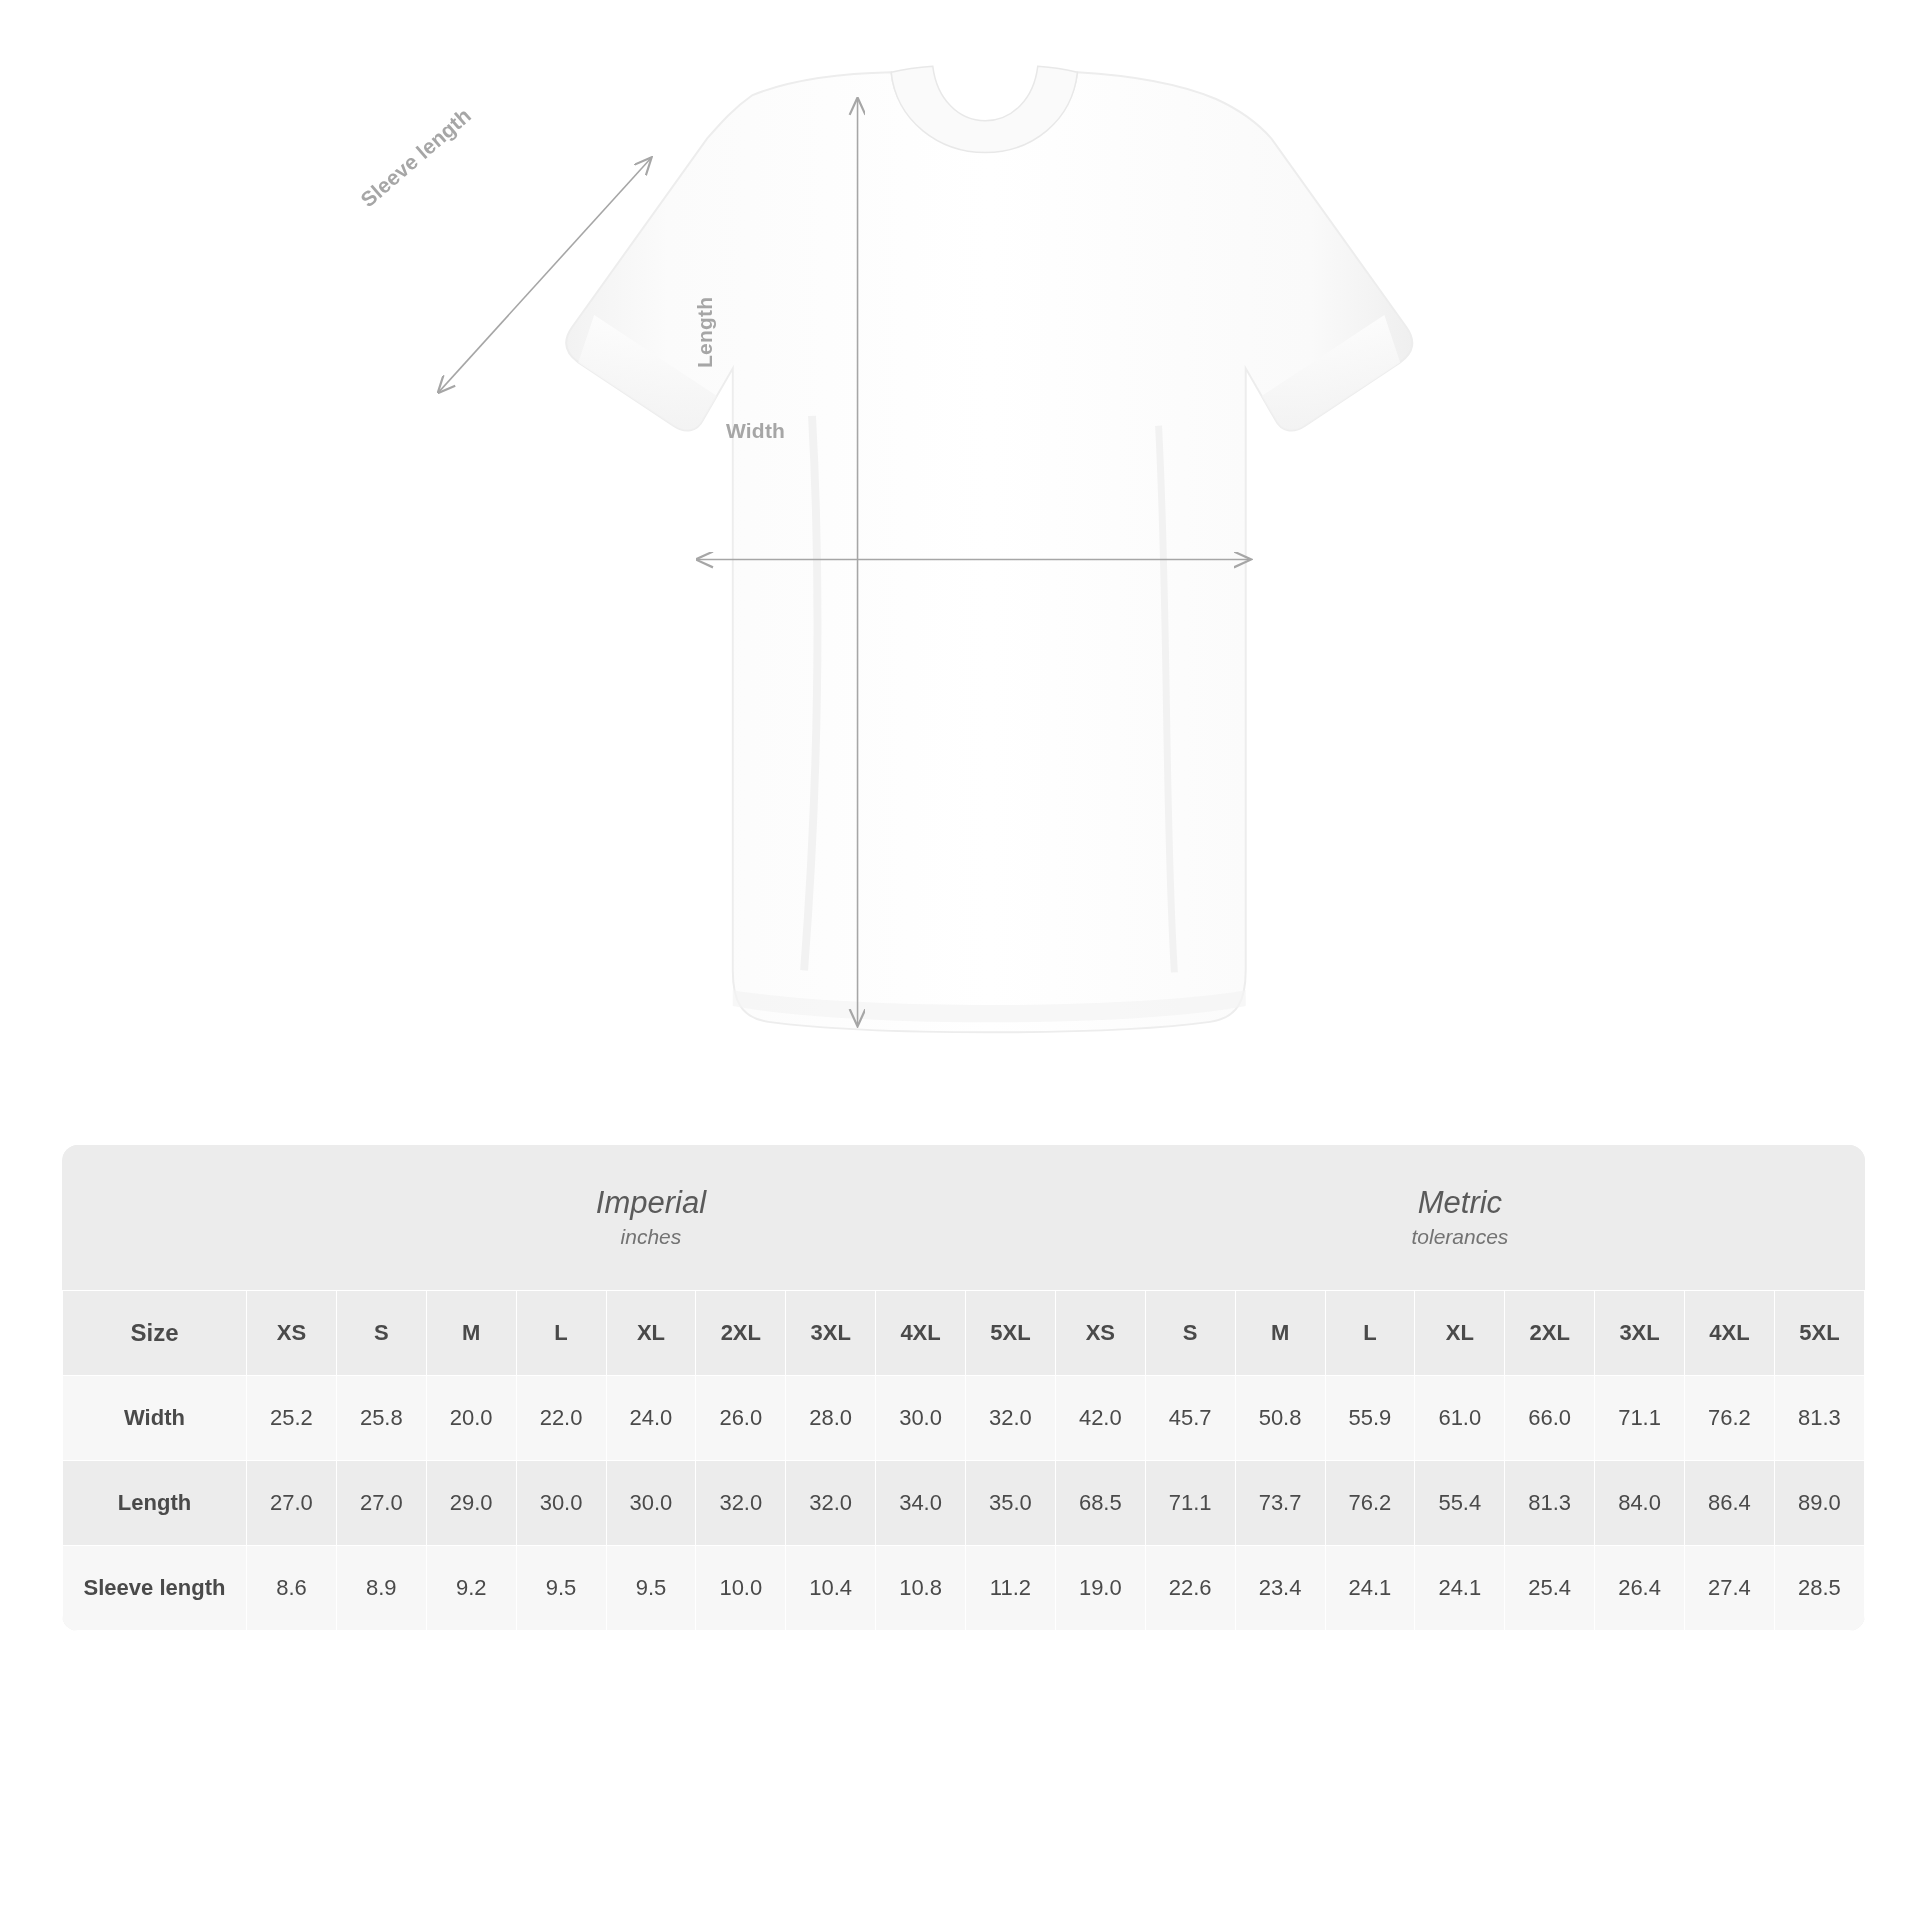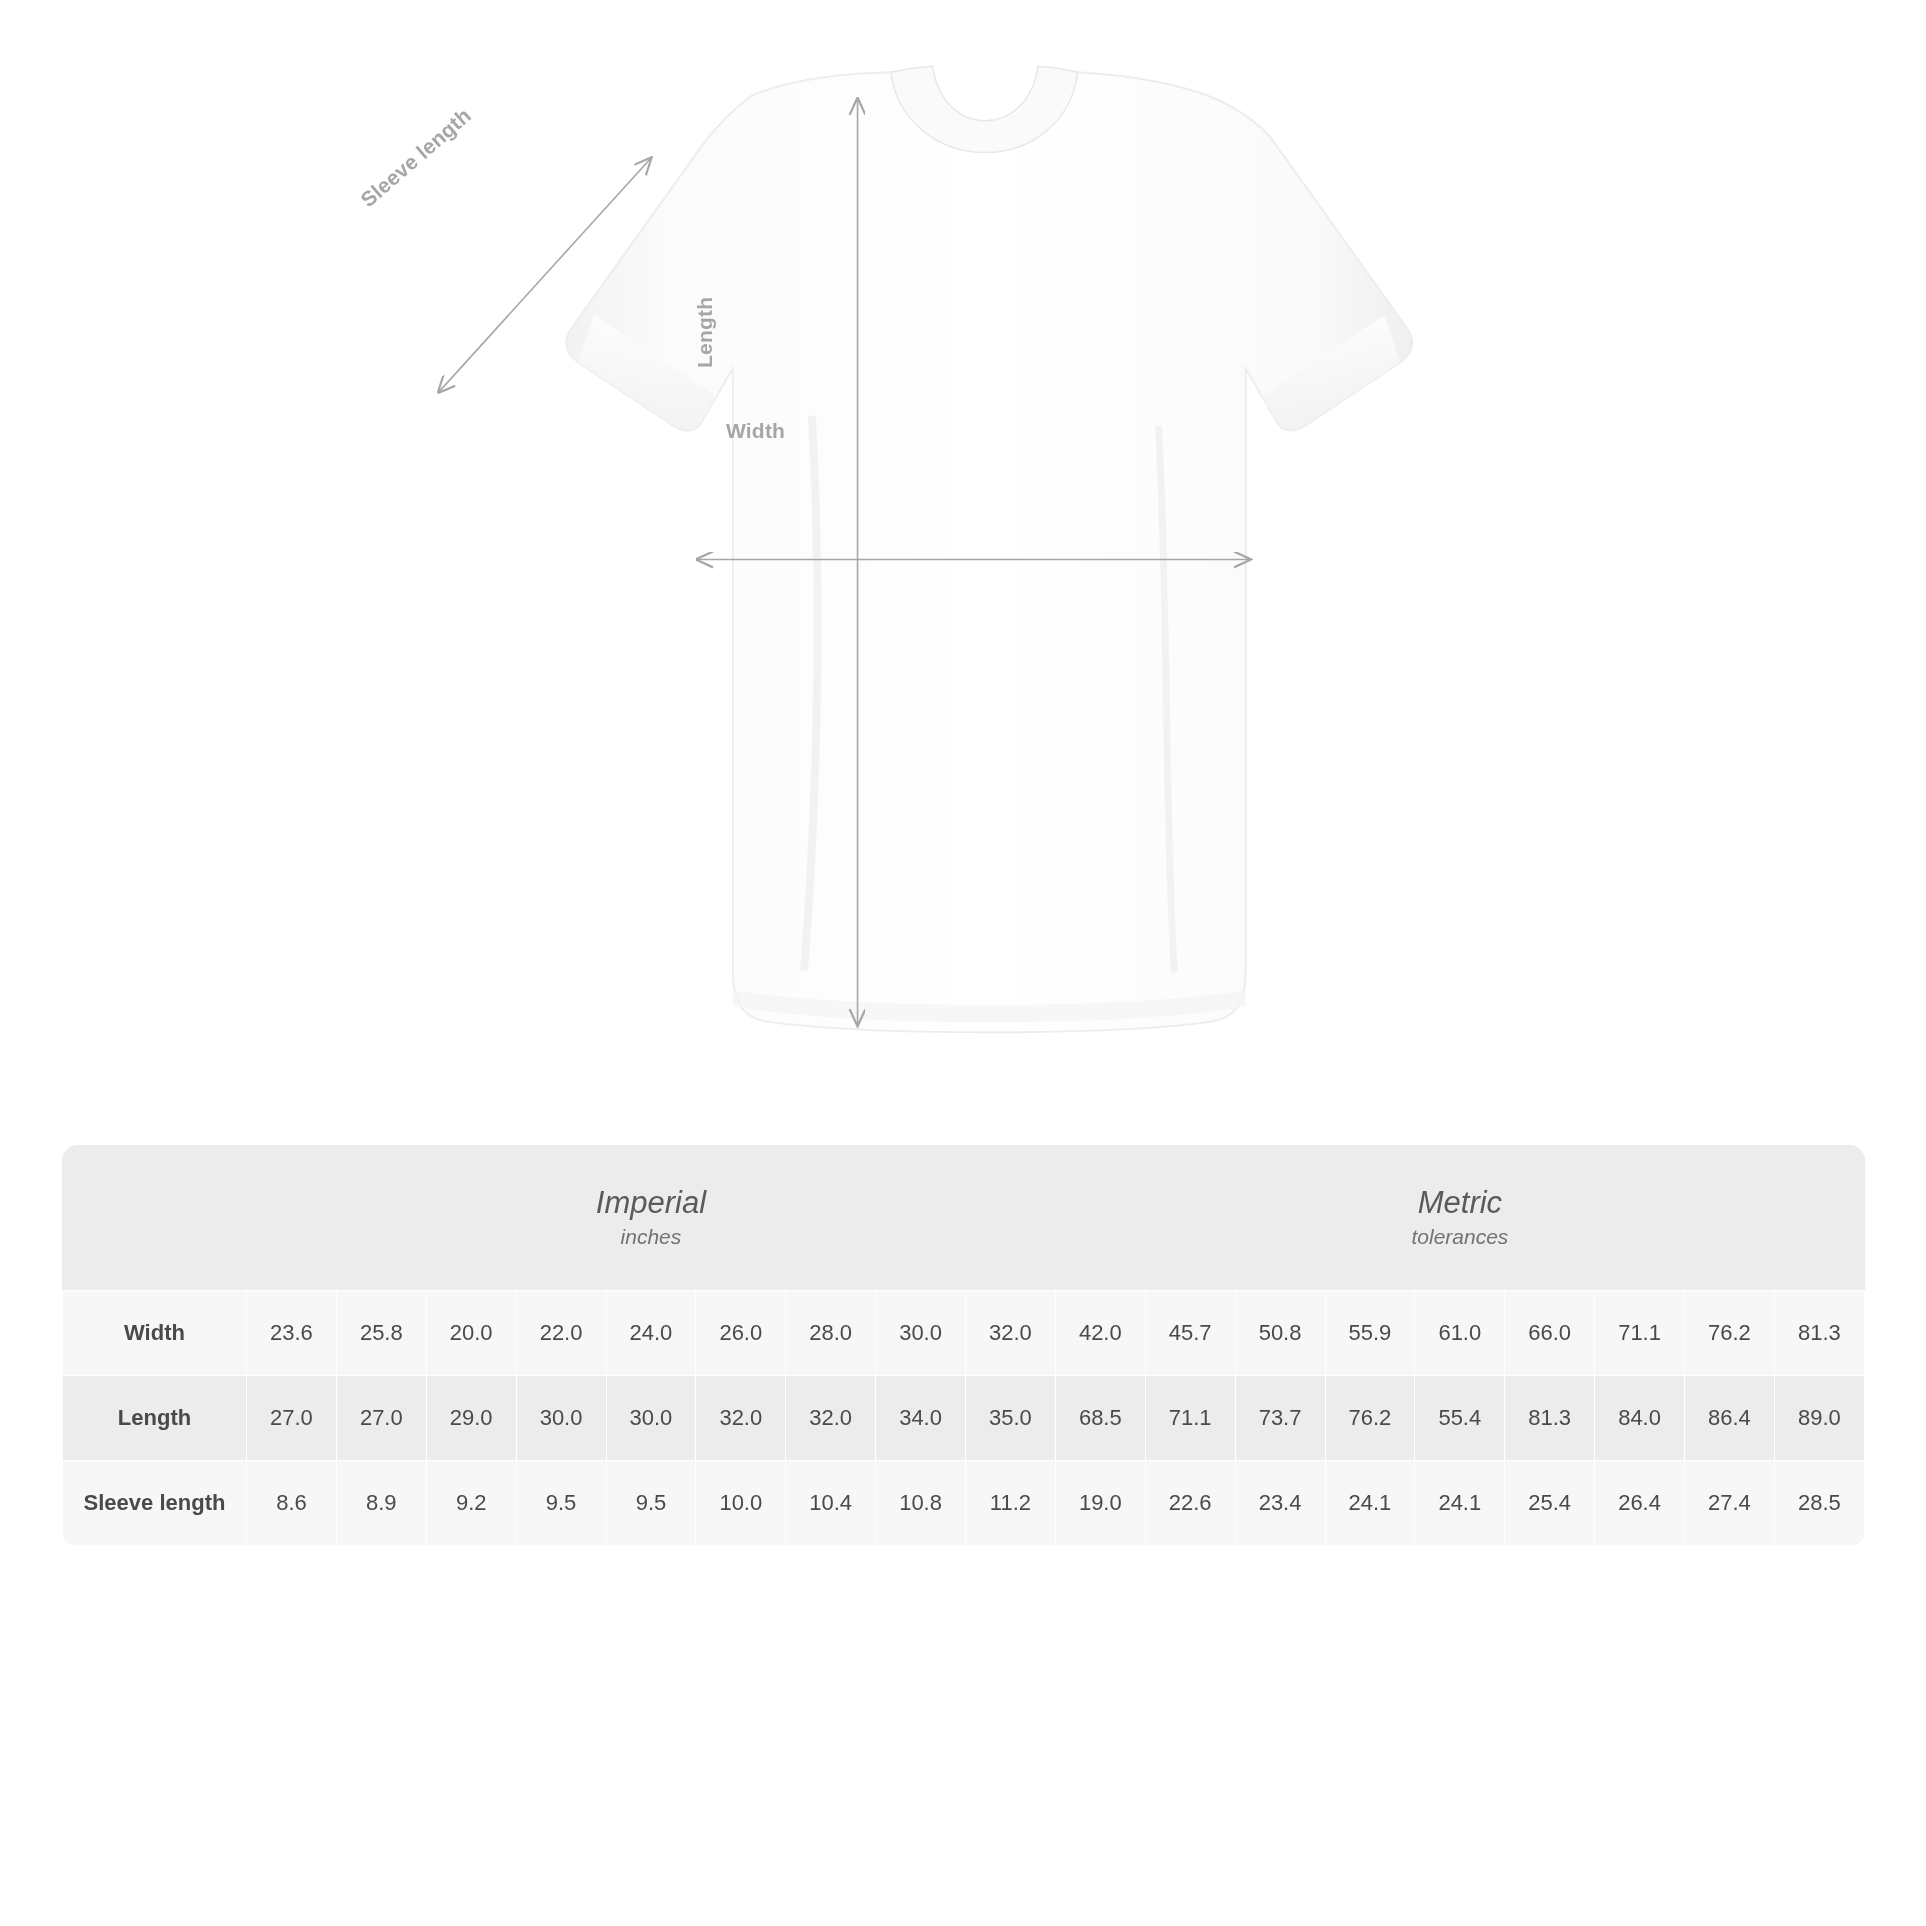--- a/index.html
+++ b/index.html
@@ -249,23 +249,44 @@
         <td class="corner-cell"></td>
         <td class="grp-cell" colspan="9">
           <div class="grp-title">Imperial</div>
           <div class="grp-sub">inches</div>
         </td>
         <td class="grp-cell" colspan="9">
           <div class="grp-title">Metric</div>
           <div class="grp-sub">tolerances</div>
         </td>
       </tr>
+      <tr class="row-head" id="size-header-row">
+        <td class="first-col">Size</td>
+      <td>XS</td>
+          <td>S</td>
+          <td>M</td>
+          <td>L</td>
+          <td>XL</td>
+          <td>2XL</td>
+          <td>3XL</td>
+          <td>4XL</td>
+          <td>5XL</td>
+          <td>XS</td>
+          <td>S</td>
+          <td>M</td>
+          <td>L</td>
+          <td>XL</td>
+          <td>2XL</td>
+          <td>3XL</td>
+          <td>4XL</td>
+          <td>5XL</td>
+        </tr>
     <tr class="row-odd">
           <td class="first-col">Width</td>
-          <td>23.6</td>
+          <td>25.2</td>
           <td>25.8</td>
           <td>20.0</td>
           <td>22.0</td>
           <td>24.0</td>
           <td>26.0</td>
           <td>28.0</td>
           <td>30.0</td>
           <td>32.0</td>
           <td>42.0</td>
           <td>45.7</td>

